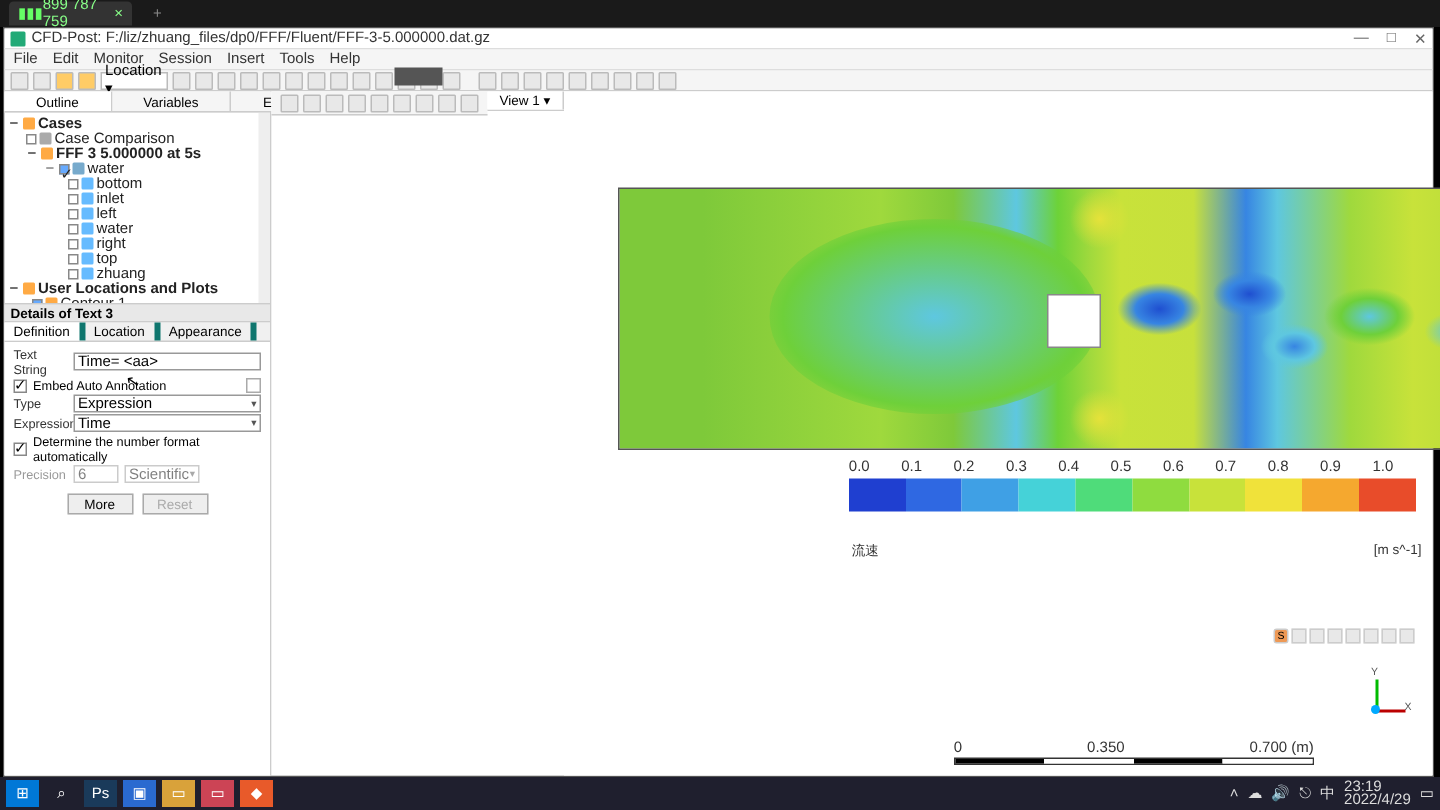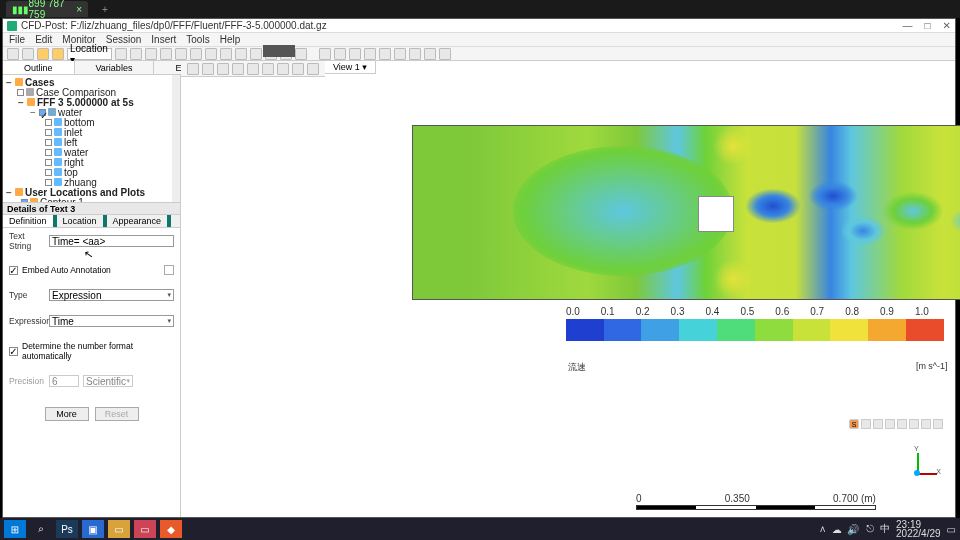--- a/index.html
+++ b/index.html
@@ -25,21 +25,21 @@
 .tree-sb{position:absolute;right:0;top:0;width:8px;height:100%;background:#eee}
 .tnode{display:flex;align-items:center;height:10px;gap:2px;white-space:nowrap}
 .tnode .tw{width:8px;text-align:center;color:#555}
 .tnode .cb{width:7px;height:7px;border:1px solid #888;background:#fff}
 .tnode .ic{width:8px;height:8px;background:#7ac;border-radius:1px}
 .tnode.bold{font-weight:bold}
 .details-hdr{height:12px;background:#e8e8e8;border-bottom:1px solid #ccc;padding:0 4px;font-size:9px;display:flex;align-items:center;font-weight:bold}
 .dtabs{height:13px;display:flex;border-bottom:1px solid #ccc;background:#f0f0f0}
 .dtab{padding:0 6px;font-size:9px;display:flex;align-items:center;border-right:4px solid #0f766e}
 .dtab.act{background:#fff}
-.dpane{padding:3px 6px;background:#fff;display:flex;flex-direction:column;gap:14px;flex:1}
+.dpane{padding:3px 6px;background:#fff;display:flex;flex-direction:column;gap:1px;flex:1}
 .drow{display:flex;align-items:center;gap:4px}
 .dlabel{width:36px;font-size:8.5px;color:#333}
 .dinput{flex:1;height:12px;border:1px solid #999;background:#fff;font-size:8px;padding:0 2px;display:flex;align-items:center}
 .dsel{flex:1;height:12px;border:1px solid #999;background:#fff;font-size:8px;padding:0 2px;display:flex;align-items:center;justify-content:space-between}
 .dsel::after{content:"▾";color:#555;font-size:7px}
 .dcheck{width:9px;height:9px;border:1px solid #888;background:#fff;display:flex;align-items:center;justify-content:center;font-size:7px}
 .dbtns{display:flex;gap:6px;justify-content:center;margin-top:6px}
 .dbtn{width:44px;height:14px;background:#eee;border:1px solid #aaa;font-size:9px;display:flex;align-items:center;justify-content:center}
 .dbtn.dis{color:#aaa}
 .view-col{flex:1;display:flex;flex-direction:row;background:#fff}

